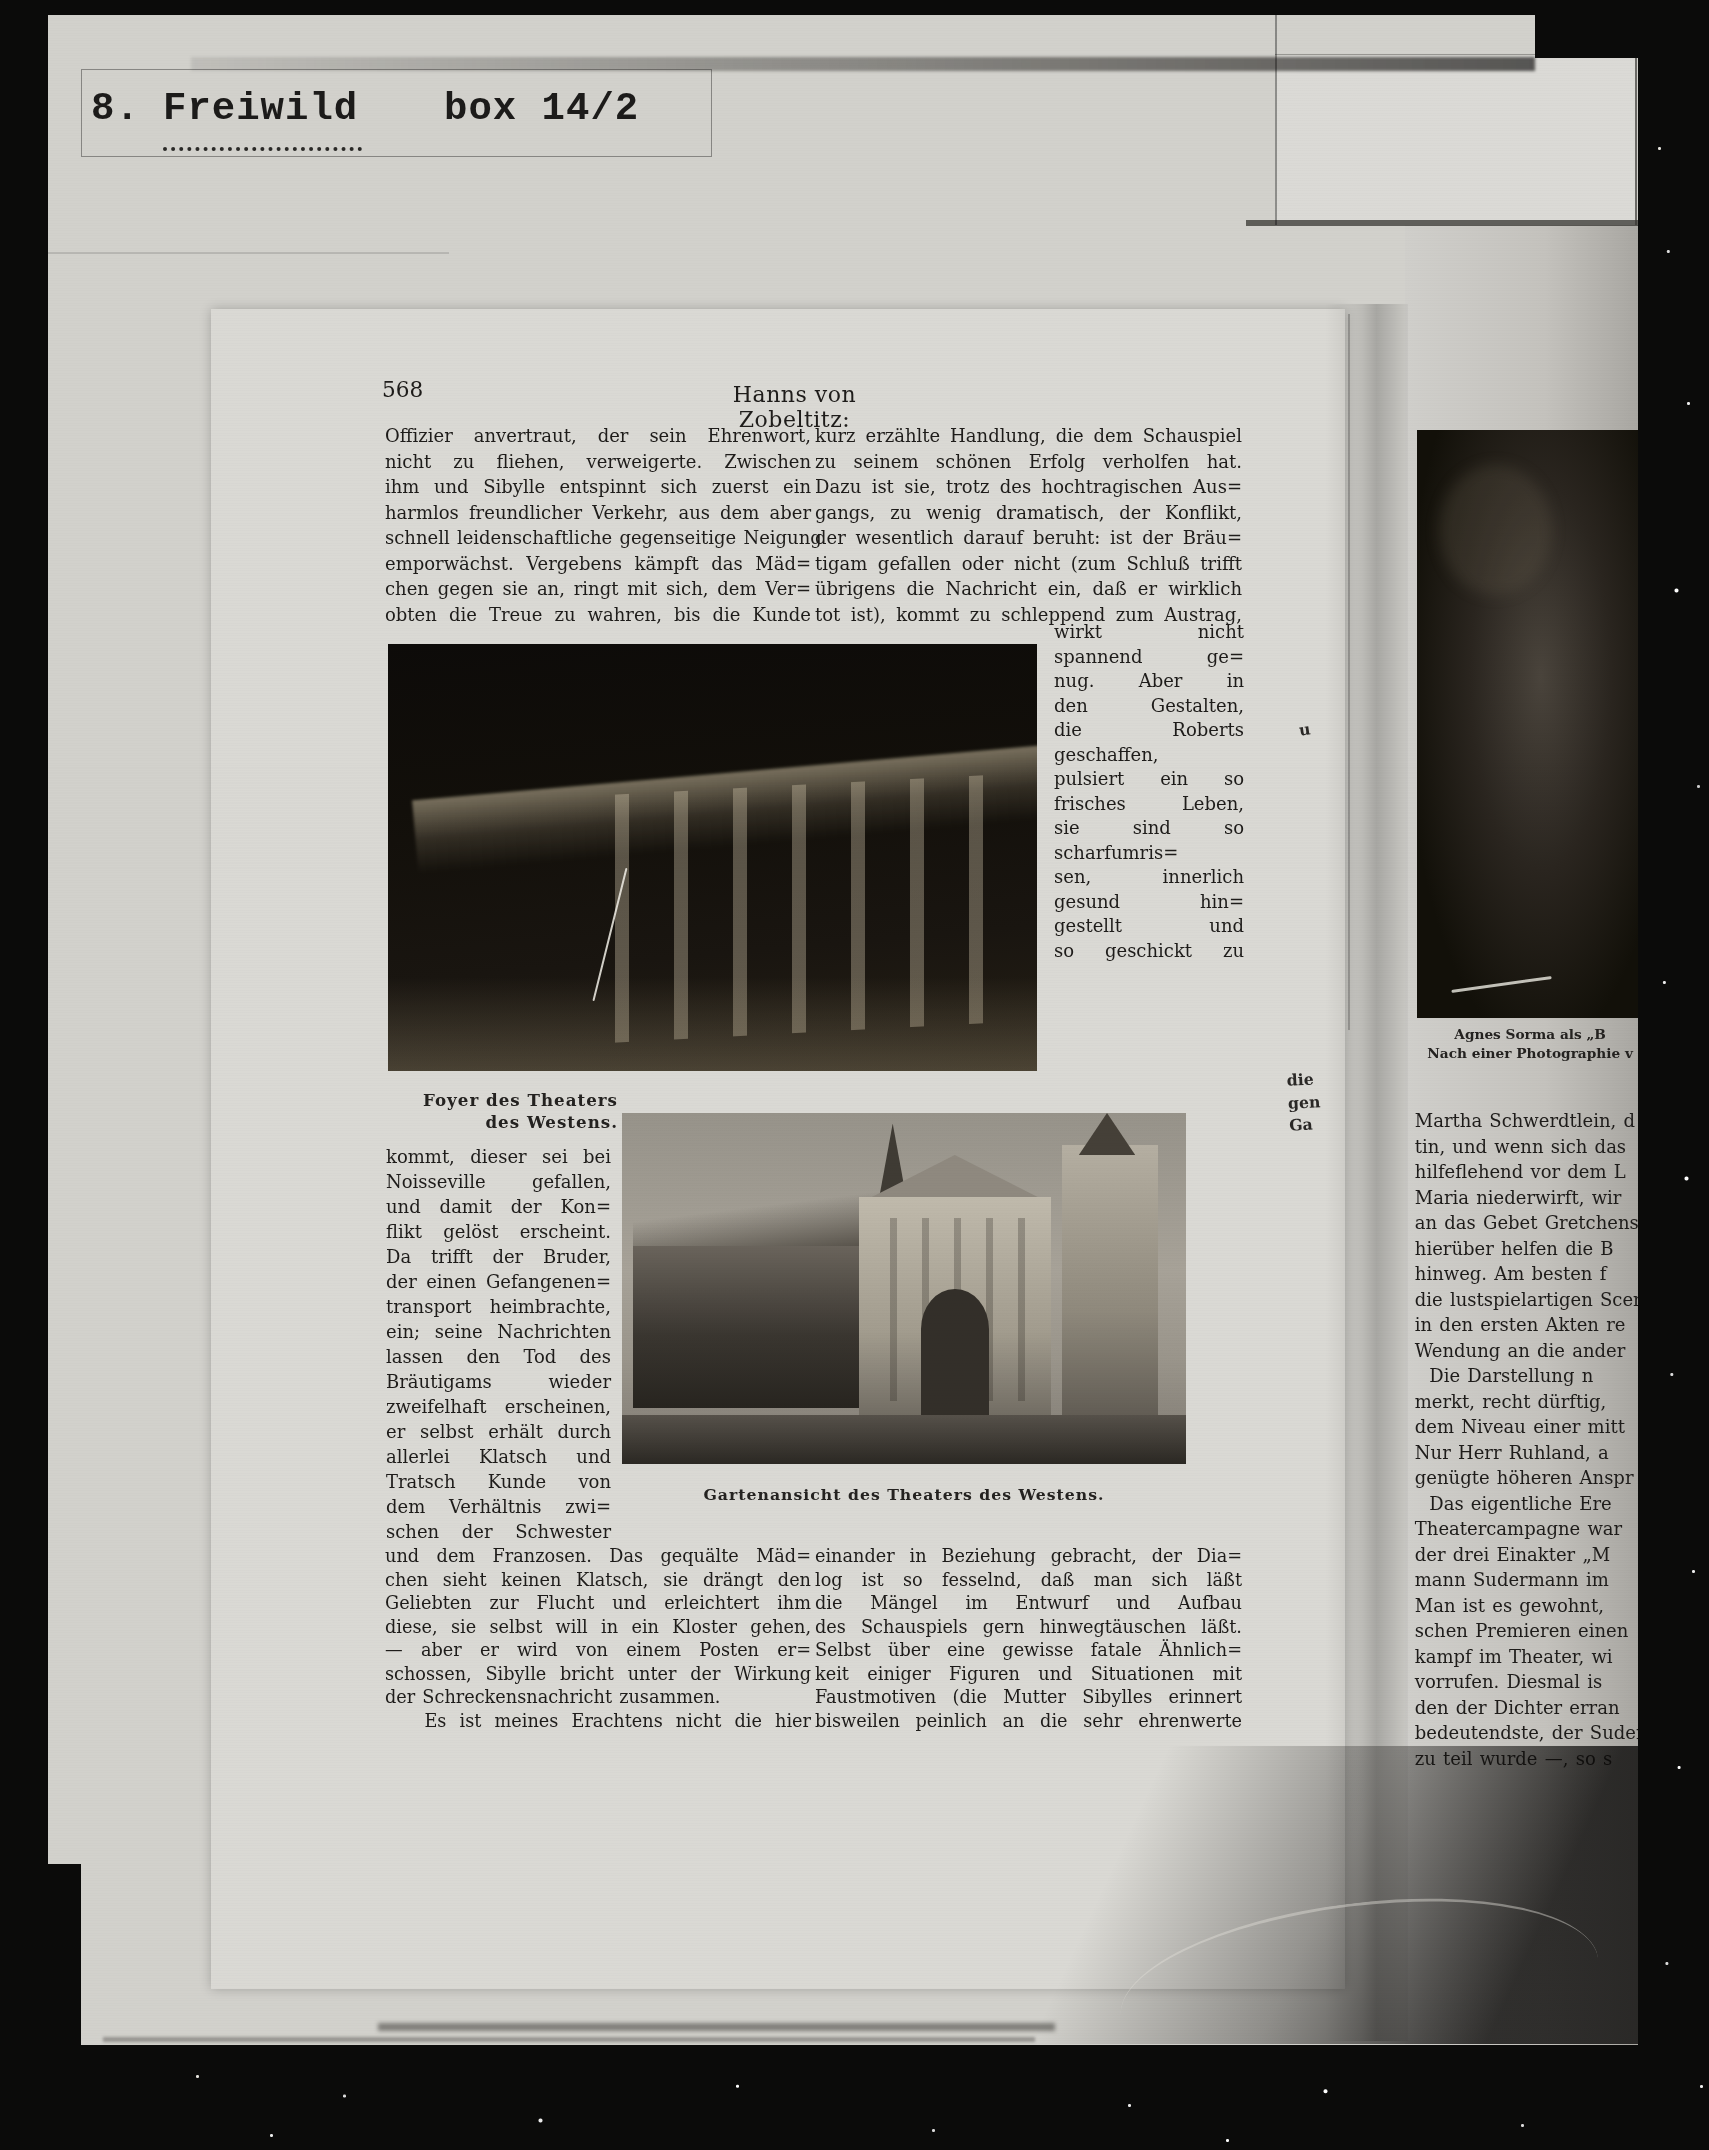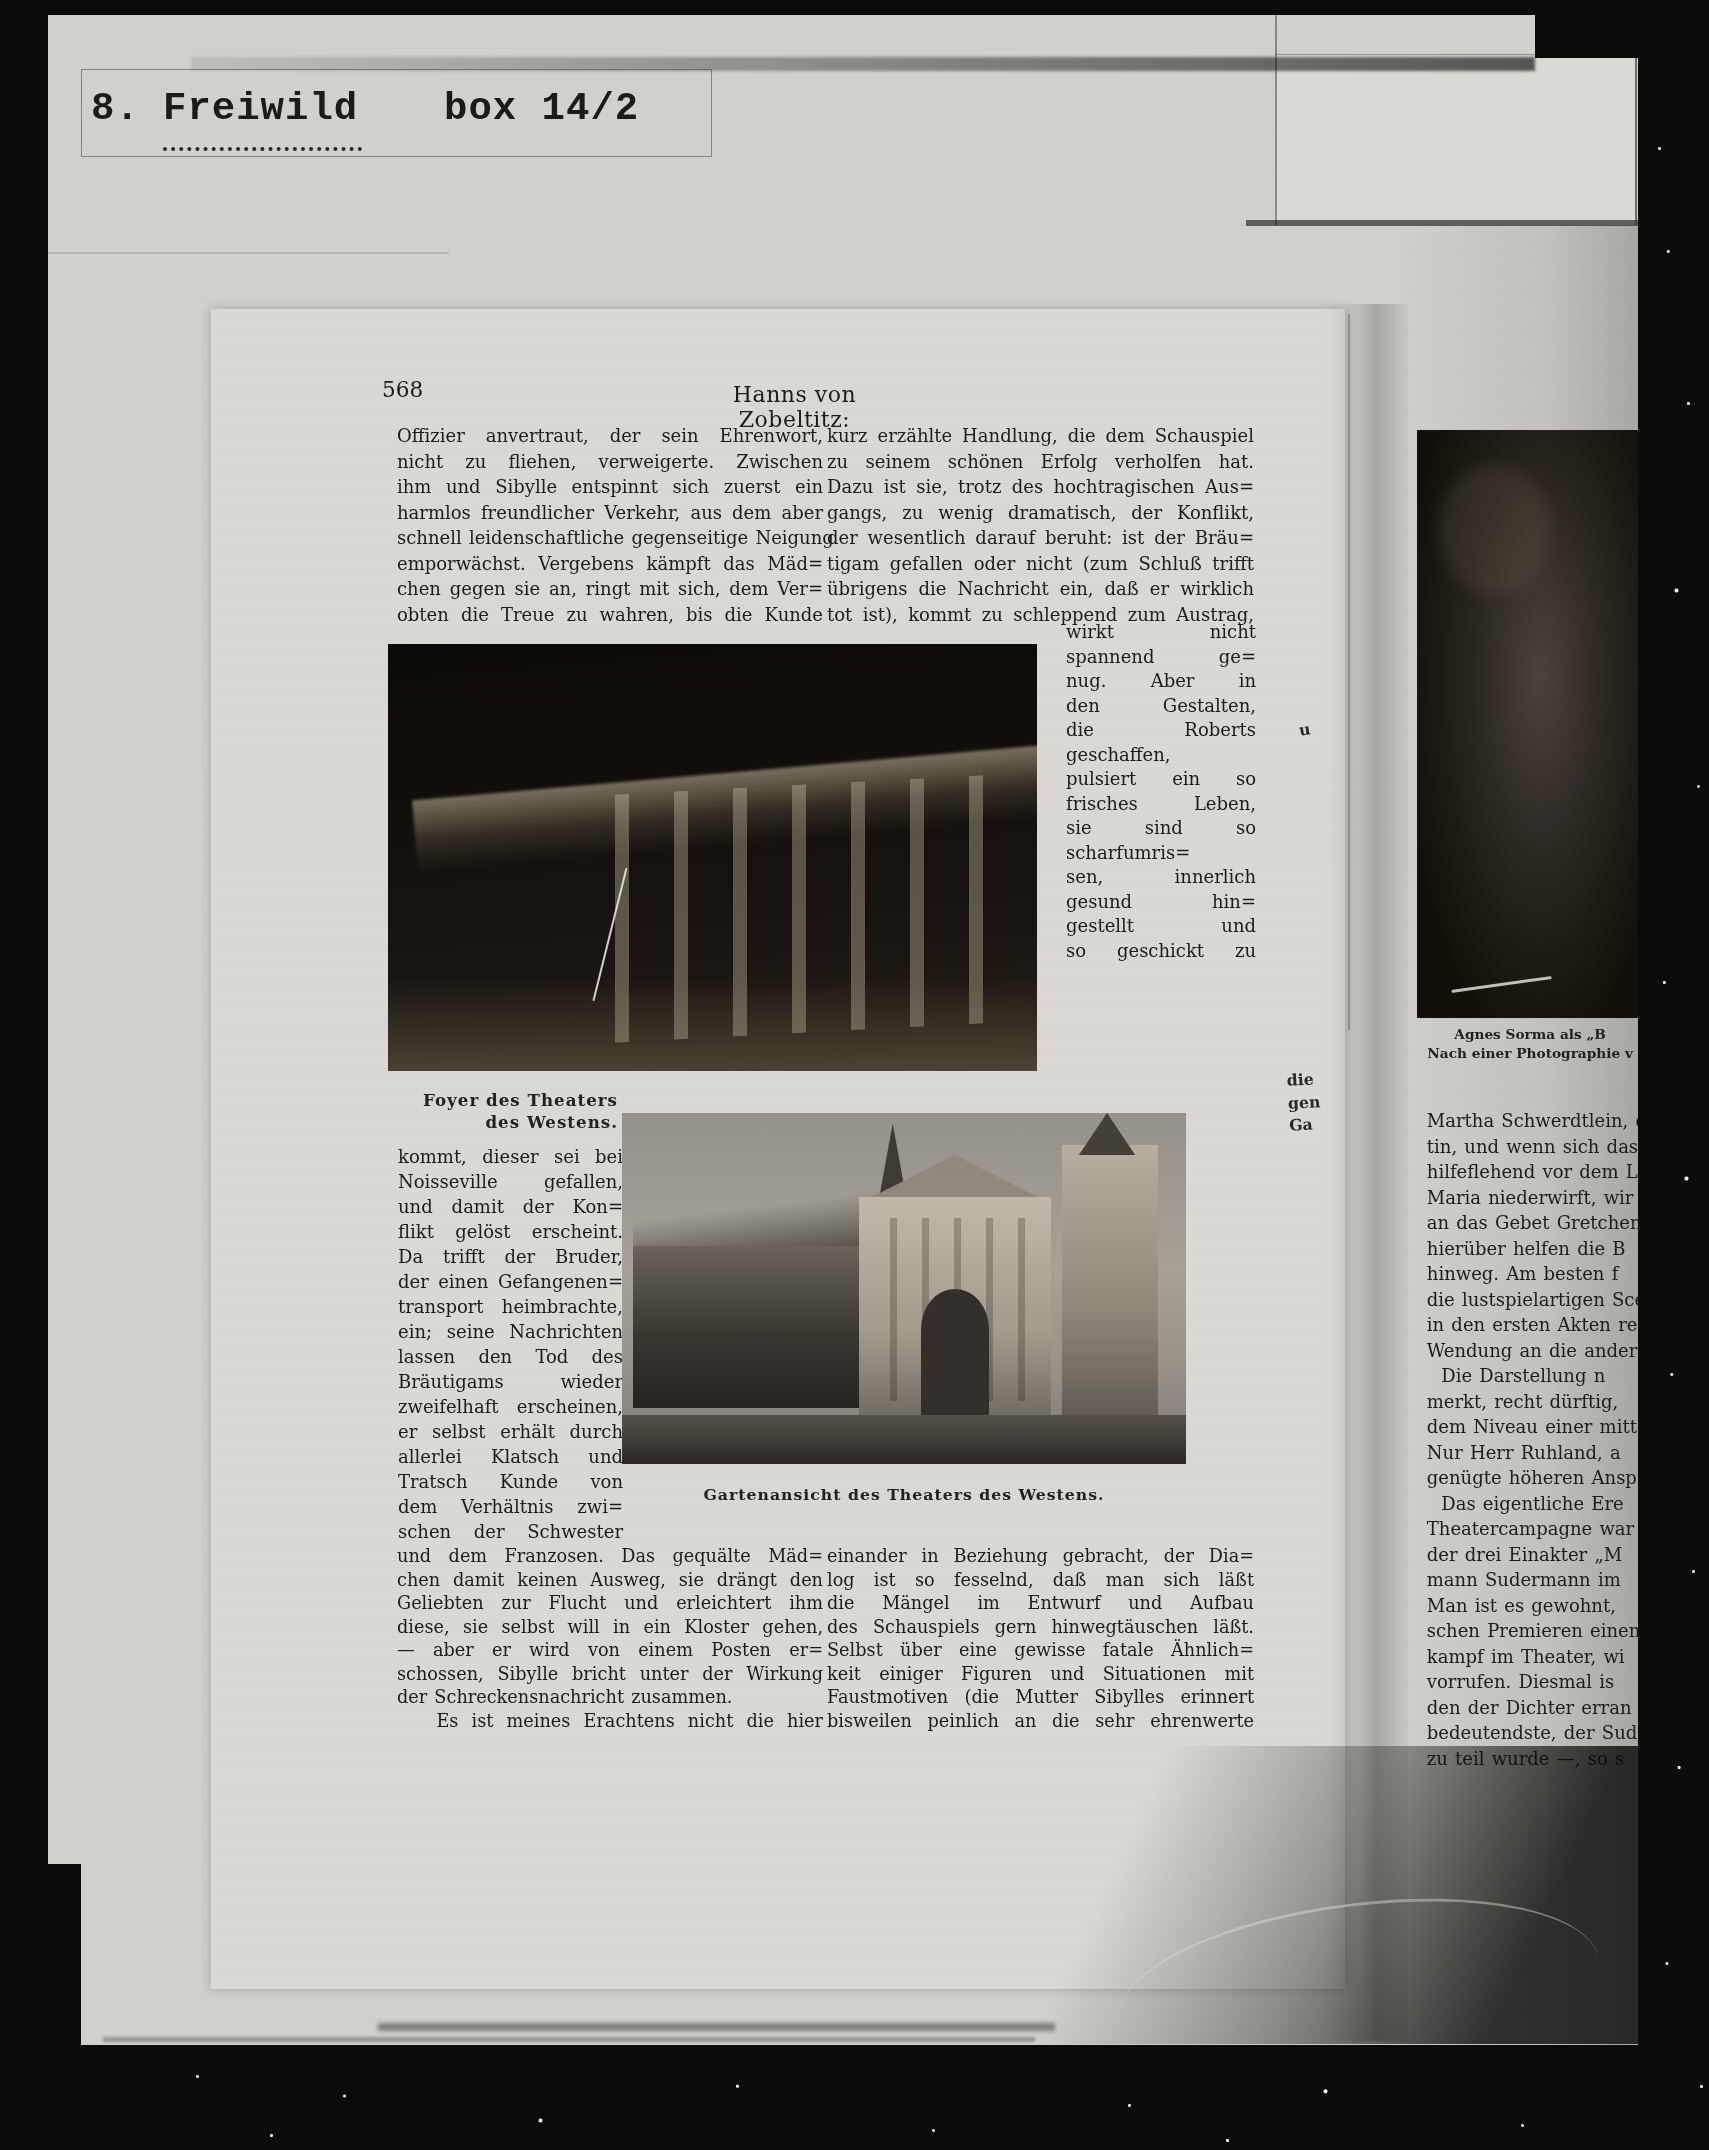--- a/index.html
+++ b/index.html
@@ -27,21 +27,21 @@
      background:linear-gradient(90deg,rgba(40,38,35,.10),rgba(40,38,35,.30) 30%,rgba(30,28,25,.55) 75%,rgba(15,14,13,.65));}
   #crease1{left:47px;top:252px;width:402px;height:2px;background:rgba(0,0,0,.12);z-index:3;}
   #cornerline{left:1246px;top:220px;width:392px;height:6.4px;background:rgba(55,53,50,.75);filter:blur(0.5px);z-index:4;}
   #corneredge{left:1275px;top:14.7px;width:1.5px;height:210px;background:rgba(0,0,0,.35);z-index:4;}
   #foldshadow{left:1325px;top:304px;width:83px;height:1737px;z-index:4;
      background:linear-gradient(90deg,rgba(0,0,0,0),rgba(0,0,0,.10) 45%,rgba(0,0,0,.20) 62%,rgba(0,0,0,.04));}
   #foldline{left:1348px;top:314px;width:1.5px;height:716px;background:rgba(0,0,0,.22);z-index:4;}
   #botsmudge1{left:378px;top:2023px;width:677px;height:7.8px;background:rgba(30,28,25,.45);filter:blur(2px);z-index:4;}
   #botsmudge2{left:103px;top:2037px;width:932px;height:4.9px;background:rgba(40,38,35,.35);filter:blur(1.5px);z-index:4;}
   
-  .fr{z-index:3;font-size:18px;line-height:25.5px;word-spacing:1.5px;margin-left:12px;}
+  .fr{z-index:3;font-size:18px;line-height:25.5px;word-spacing:1.5px;}
   .fr .line{text-align:justify;text-align-last:justify;white-space:nowrap;}
   .fr.leftalign .line{text-align:left;text-align-last:left;}
   .fr .line.nojust{text-align-last:left;}
   #pagenum{left:382px;top:377px;font-size:21.6px;z-index:3;}
   #runhead{left:677px;top:382px;width:235px;text-align:center;font-size:22px;letter-spacing:0.5px;z-index:3;}
   #col-lt{left:385px;top:423px;width:426px;}
   #col-rt{left:815px;top:423px;width:427px;}
   #col-rn{left:1054px;top:620px;width:190px;line-height:24.5px;}
   #col-ln{left:386px;top:1144px;width:225px;line-height:25px;}
   #col-lb{left:385px;top:1545px;width:426px;font-size:17.7px;line-height:23.5px;}
@@ -208,21 +208,21 @@
     <div class="abs" id="g-cols"></div>
     <div class="abs" id="g-entrance"></div>
     <div class="abs" id="g-rtower"></div>
     <div class="abs" id="g-rspire"></div>
     <div class="abs" id="g-ground"></div>
   </div>
   <div class="abs caption" id="cap-garden">Gartenansicht des Theaters des Westens.</div>
 
   <div class="abs fr" id="col-lb">
       <div class="line">und dem Franzosen.  Das gequälte Mäd=</div>
-      <div class="line">chen damit keinen Ausweg, sie drängt den</div>
+      <div class="line">chen sieht keinen Klatsch, sie drängt den</div>
       <div class="line">Geliebten zur Flucht und erleichtert ihm</div>
       <div class="line">diese, sie selbst will in ein Kloster gehen,</div>
       <div class="line">— aber er wird von einem Posten er=</div>
       <div class="line">schossen, Sibylle bricht unter der Wirkung</div>
       <div class="line nojust">der Schreckensnachricht zusammen.</div>
       <div class="line">&nbsp;&nbsp;&nbsp;Es ist meines Erachtens nicht die hier</div>
     </div>
   <div class="abs fr" id="col-rb">
       <div class="line">einander in Beziehung gebracht, der Dia=</div>
       <div class="line">log ist so fesselnd, daß man sich läßt</div>

